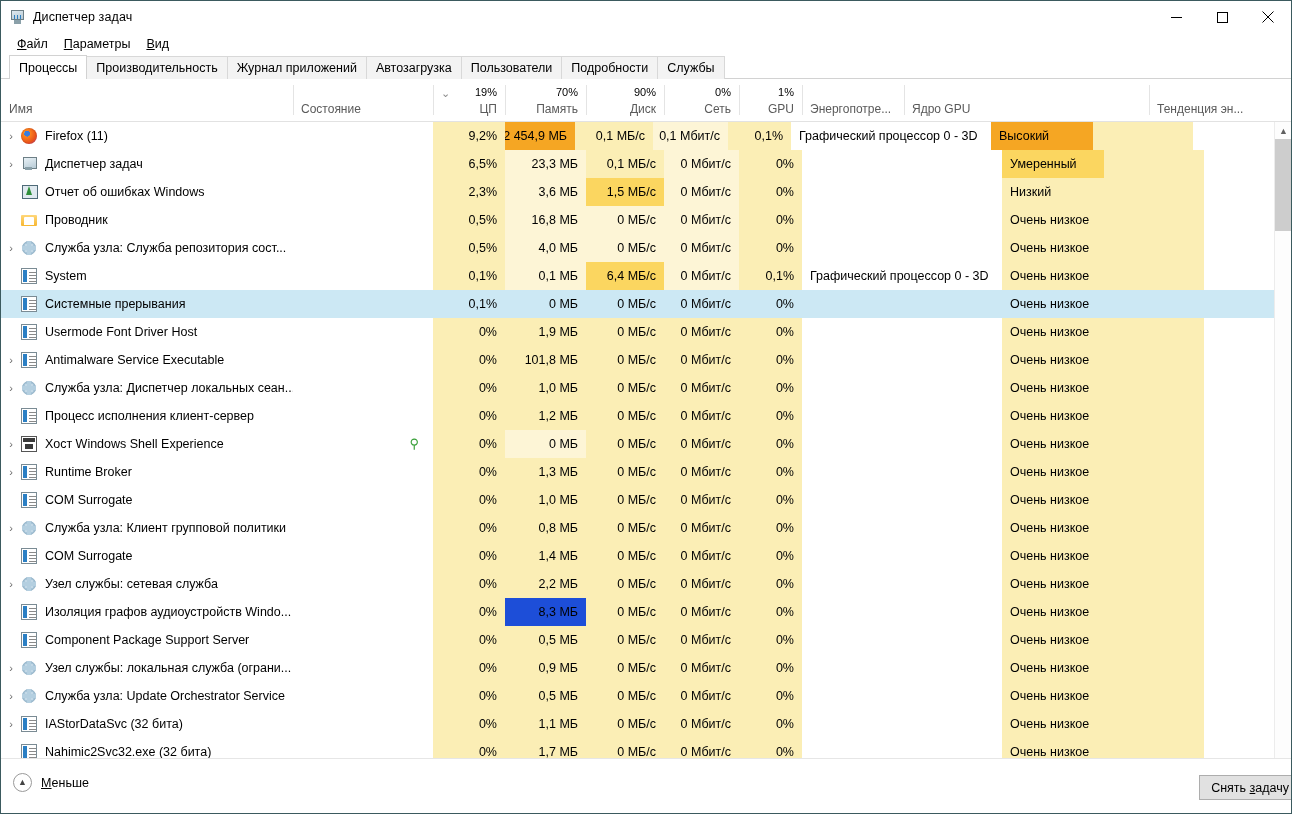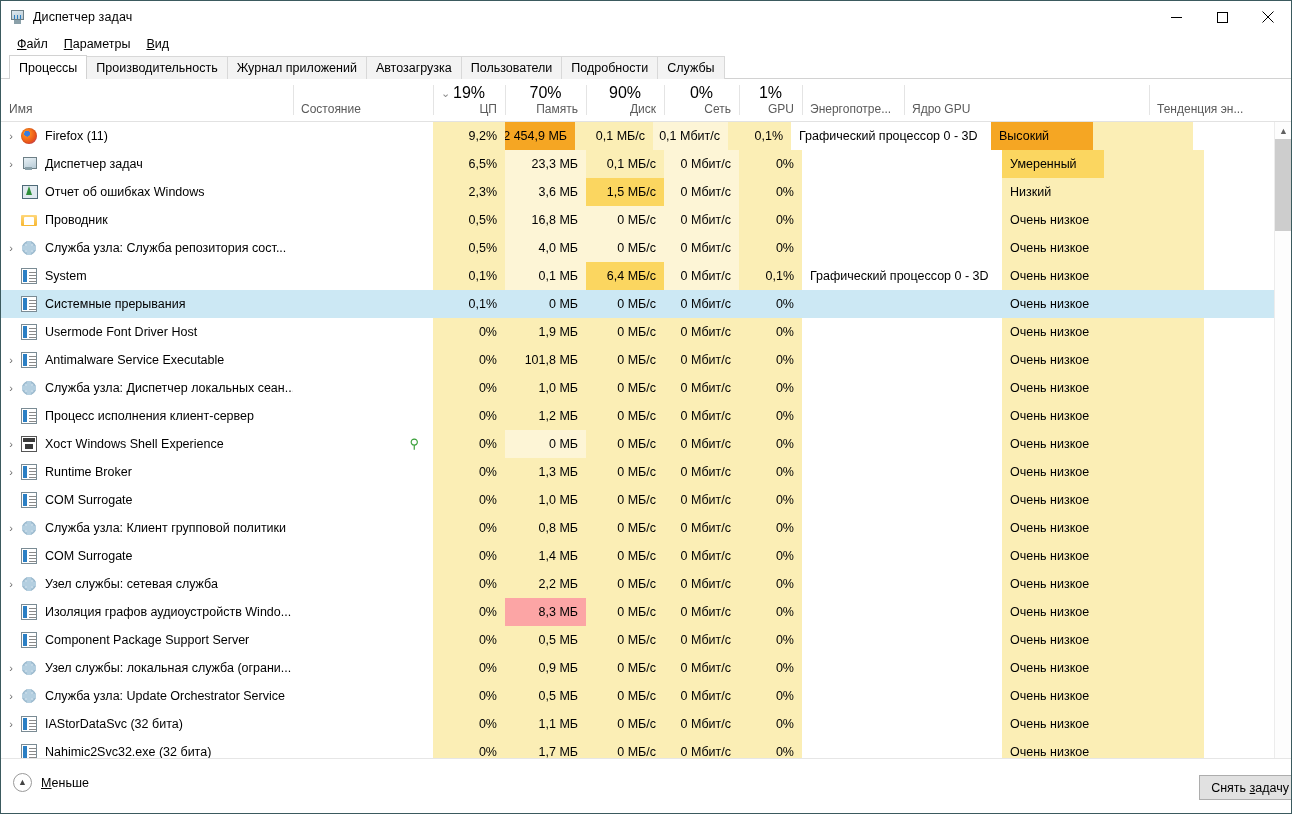--- a/index.html
+++ b/index.html
@@ -143,24 +143,24 @@
     overflow: hidden;
     white-space: nowrap;
   }
   .hcell + .hcell:before {
     content: "";
     position: absolute;
     left: 0; top: 6px; bottom: 6px;
     width: 1px; background: #e4e4e4;
   }
   .hcell .pct {
-    font-size: 16px;
+    font-size: 11px;
     color: #000;
     line-height: 17px;
-    text-align: center;
+    text-align: right;
   }
   .hcell .lbl { line-height: 16px; }
   .hcell.num .lbl { text-align: right; }
   .hcell .sortcaret {
     position: absolute;
     left: 8px; top: 9px;
     color: #8a8a8a;
     font-size: 11px;
     line-height: 11px;
   }
@@ -956,21 +956,21 @@
           <div class="row">
             <div class="cell namecell" style="width: 292px; flex: 0 0 auto;">
               <span class="chev empty">›</span>
               <span class="picon ic-win"></span>
               <span>Изоляция графов аудиоустройств Windo...</span>
             </div>
             <div class="cell" style="width: 140px; flex: 0 0 auto; justify-content: flex-end; padding-right: 14px;"></div>
             <div class="cell num" style="width: 72px; flex: 0 0 auto; background: rgb(251, 238, 181);">
               <span>0%</span>
             </div>
-            <div class="cell num" style="width: 81px; flex: 0 0 auto; background: #fca5a5;">
+            <div class="cell num" style="width: 81px; flex: 0 0 auto; background: #1d4ed8;">
               <span>8,3 МБ</span>
             </div>
             <div class="cell num" style="width: 78px; flex: 0 0 auto; background: rgb(251, 238, 181);">
               <span>0 МБ/с</span>
             </div>
             <div class="cell num" style="width: 75px; flex: 0 0 auto; background: rgb(251, 238, 181);">
               <span>0 Мбит/с</span>
             </div>
             <div class="cell num" style="width: 63px; flex: 0 0 auto; background: rgb(251, 238, 181);">
               <span>0%</span>

